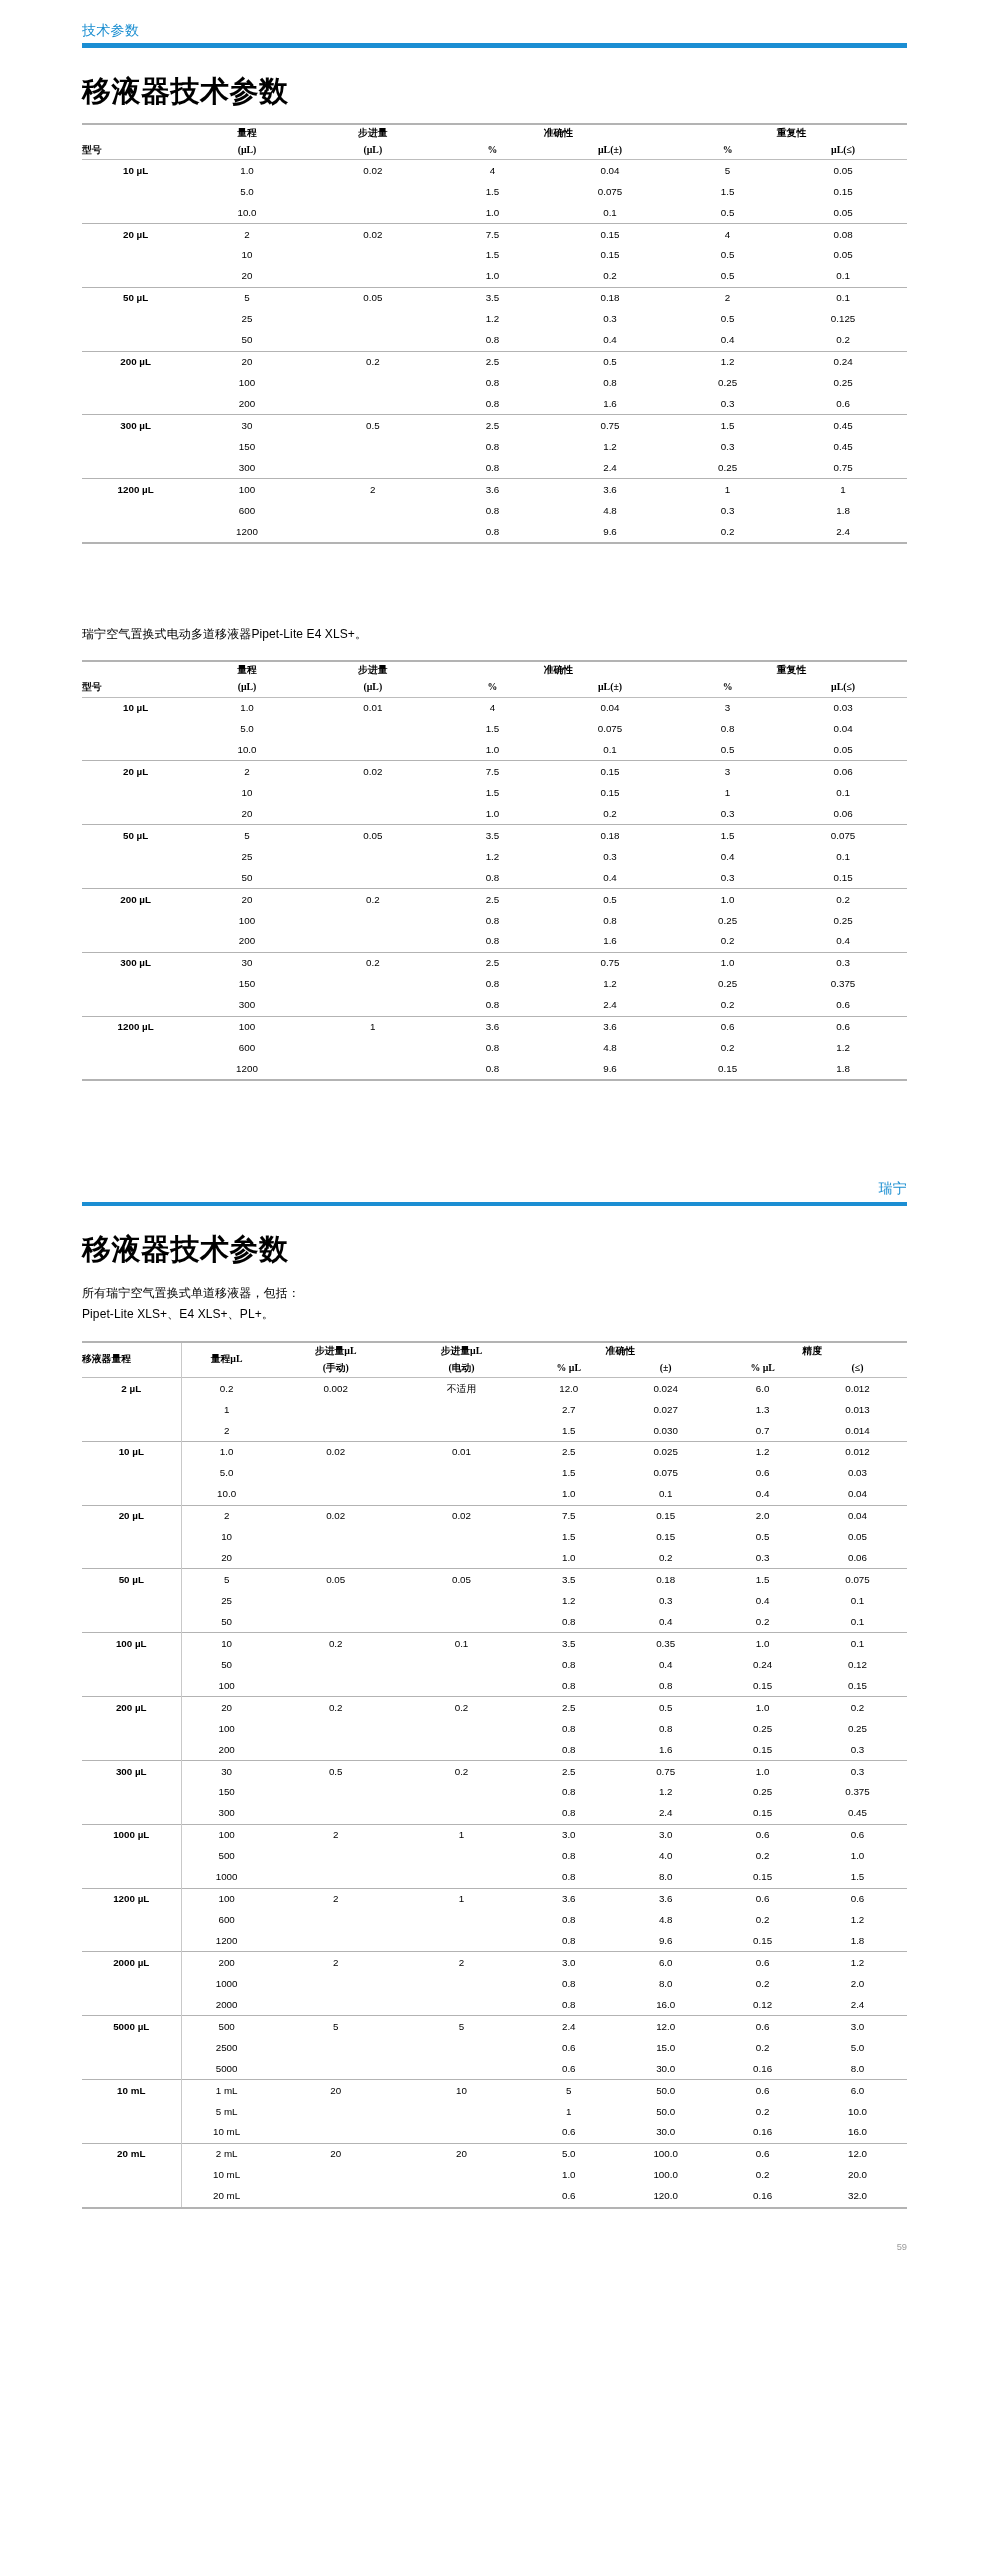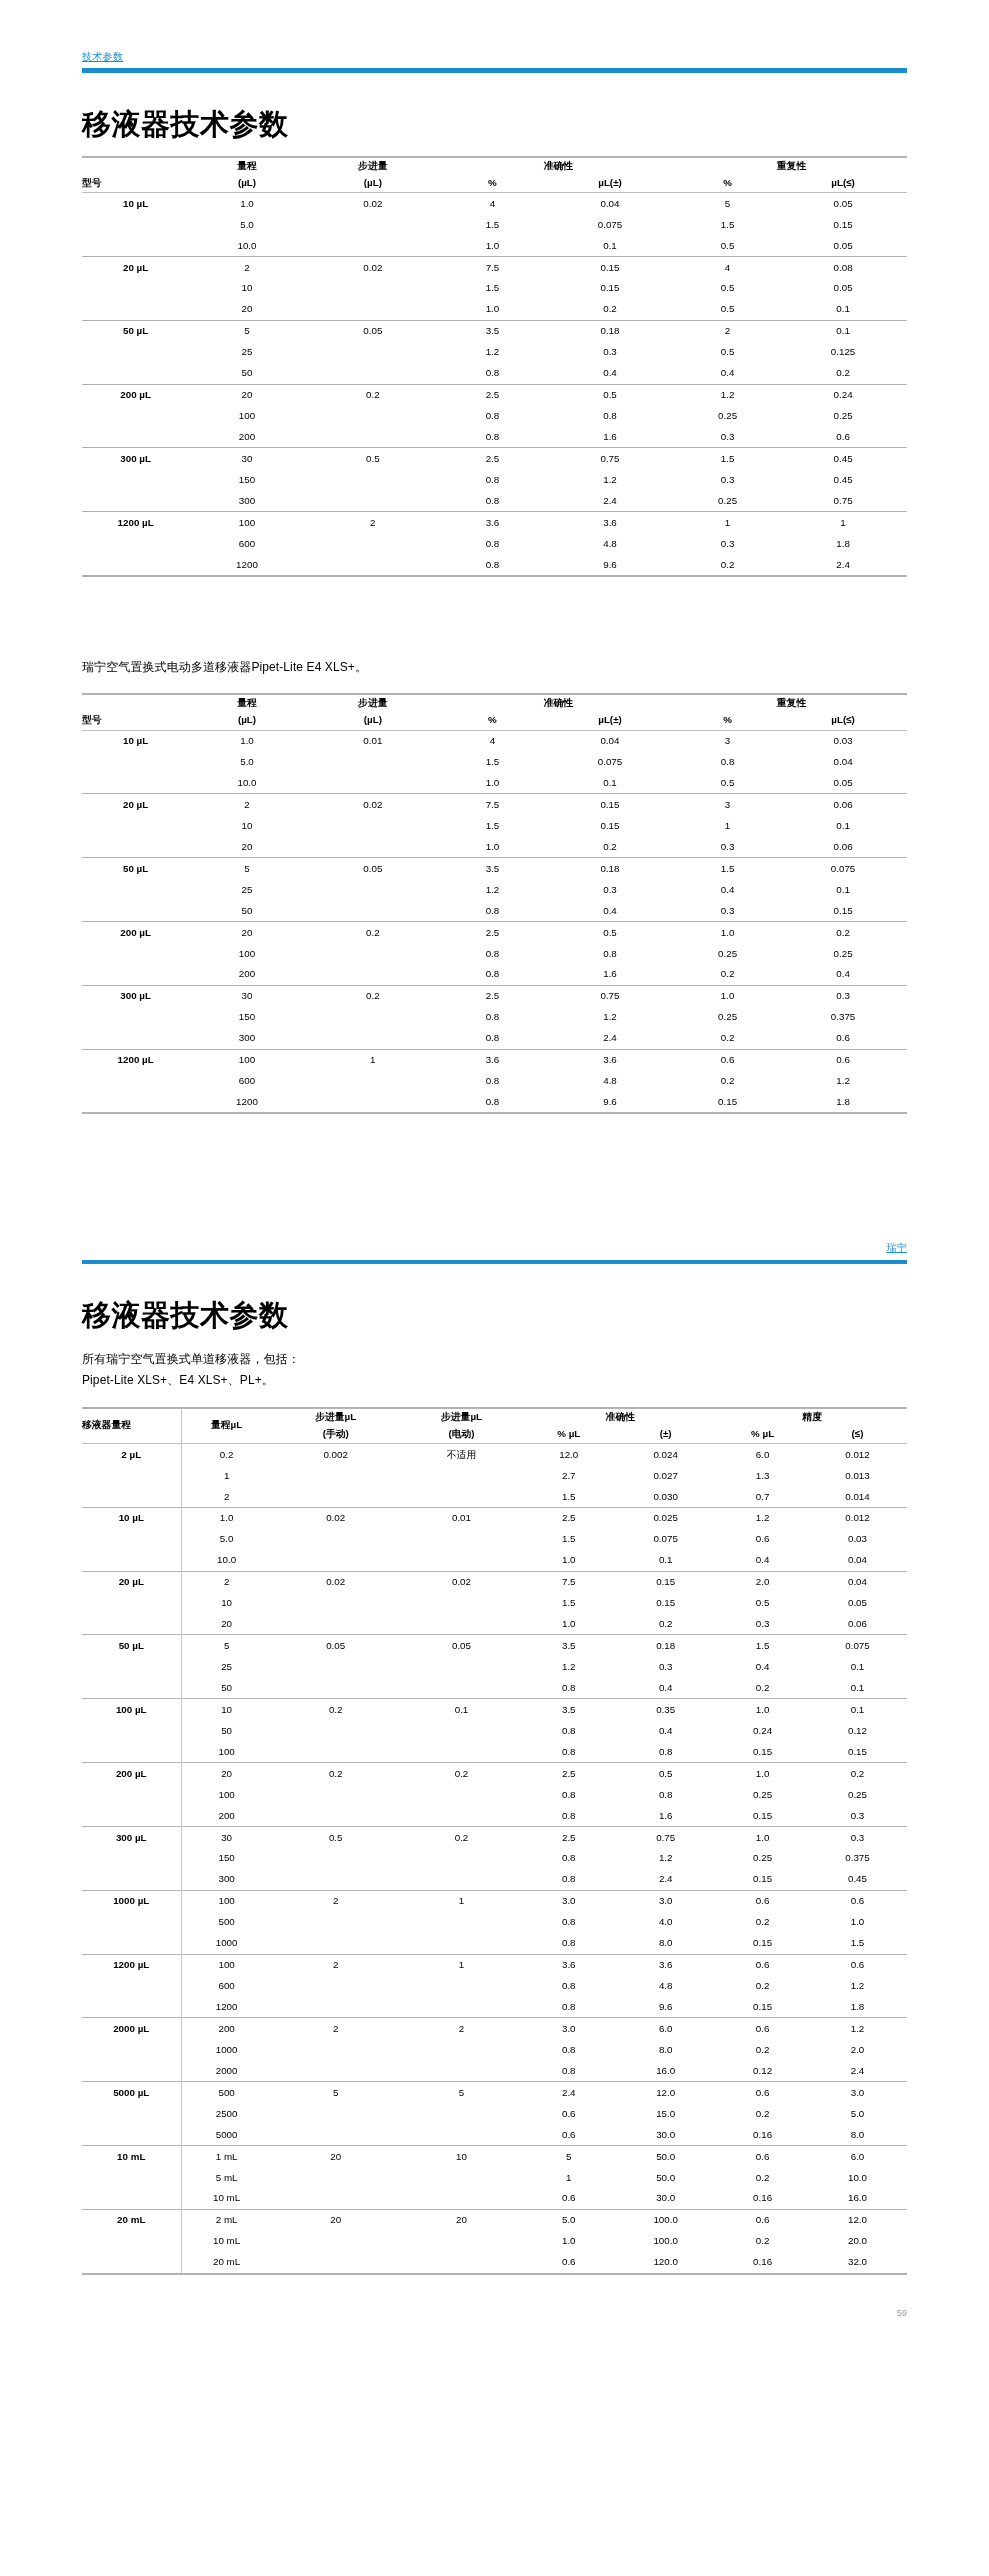--- a/index.html
+++ b/index.html
@@ -14,40 +14,39 @@
 
   .page {
     width: 989px;
     position: relative;
     padding: 0 0 0 0;
   }
   .page-inner { margin: 0 82px; }
 
   
   .running-head {
-    font-size: 10px;
+    font-size: 14px;
     color: #1a8ed1;
     letter-spacing: 0.3px;
     line-height: 1;
-    padding-top: 52px;
-    text-decoration: underline;
+    padding-top: 23px;
   }
   .running-head.right { text-align: right; }
   .rule-blue {
     height: 4.6px;
     background: #1b8ed3;
     margin-top: 6.2px;
   }
 
   
   .page-title {
     font-size: 29px;
     font-weight: 700;
     letter-spacing: 0.5px;
-    margin-top: 36px;
+    margin-top: 28px;
     line-height: 1.08;
   }
 
   .section-note {
     font-size: 12px;
     line-height: 1.75;
     margin-top: 17.5px;
     letter-spacing: 0.1px;
   }
 
@@ -59,20 +58,21 @@
     margin-top: 15.5px;
     table-layout: fixed;
   }
   .hdr-row th {
     font-weight: 700;
     font-size: 9.8px;
     vertical-align: bottom;
     padding: 0 0 2.1px 0;
     line-height: 1.55;
     text-align: center;
+    font-family: Liberation Serif, serif;
   }
   .hdr-row th.left { text-align: left; }
   .grp-head {
     border-top: 1.5px solid #b3b3b3;
   }
   .thick-top { border-top: 2.6px solid #b3b3b3; }
   .thin-bot  { border-bottom: 1.5px solid #bdbdbd; }
 
   table.spec td {
     padding: 4.6px 0 4.6px 0;

